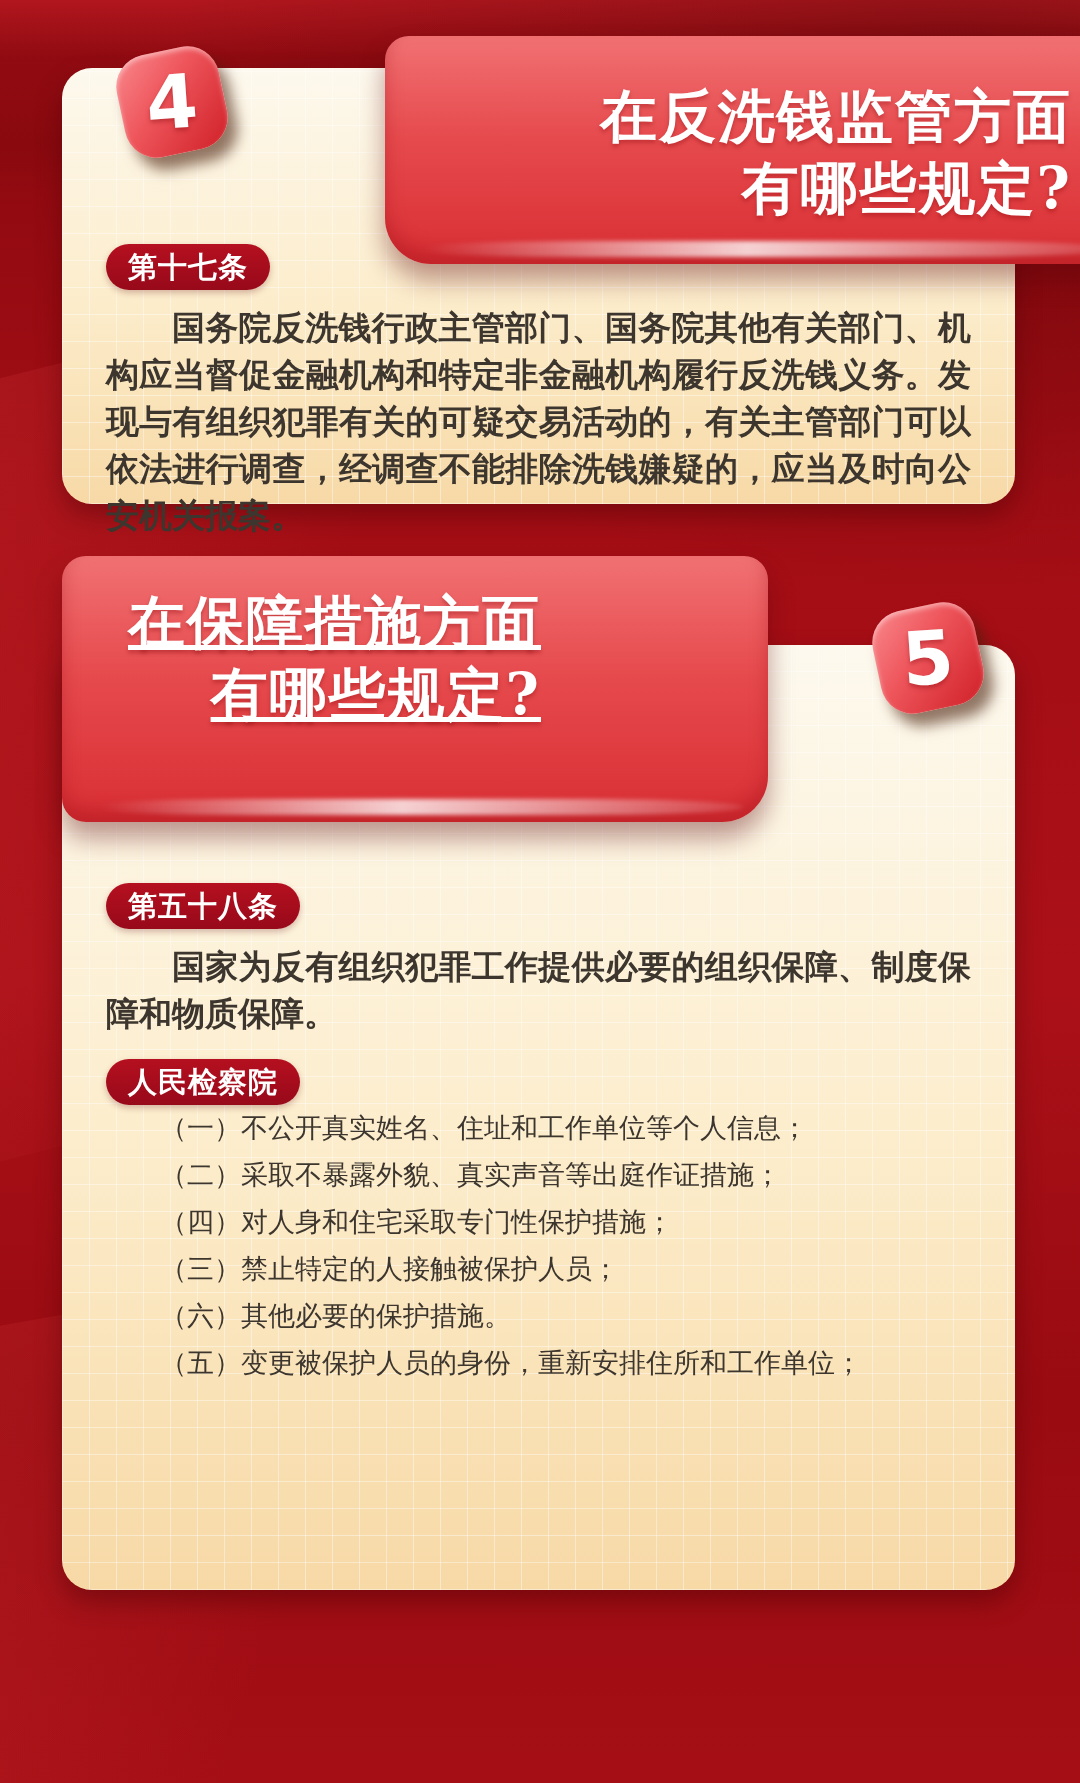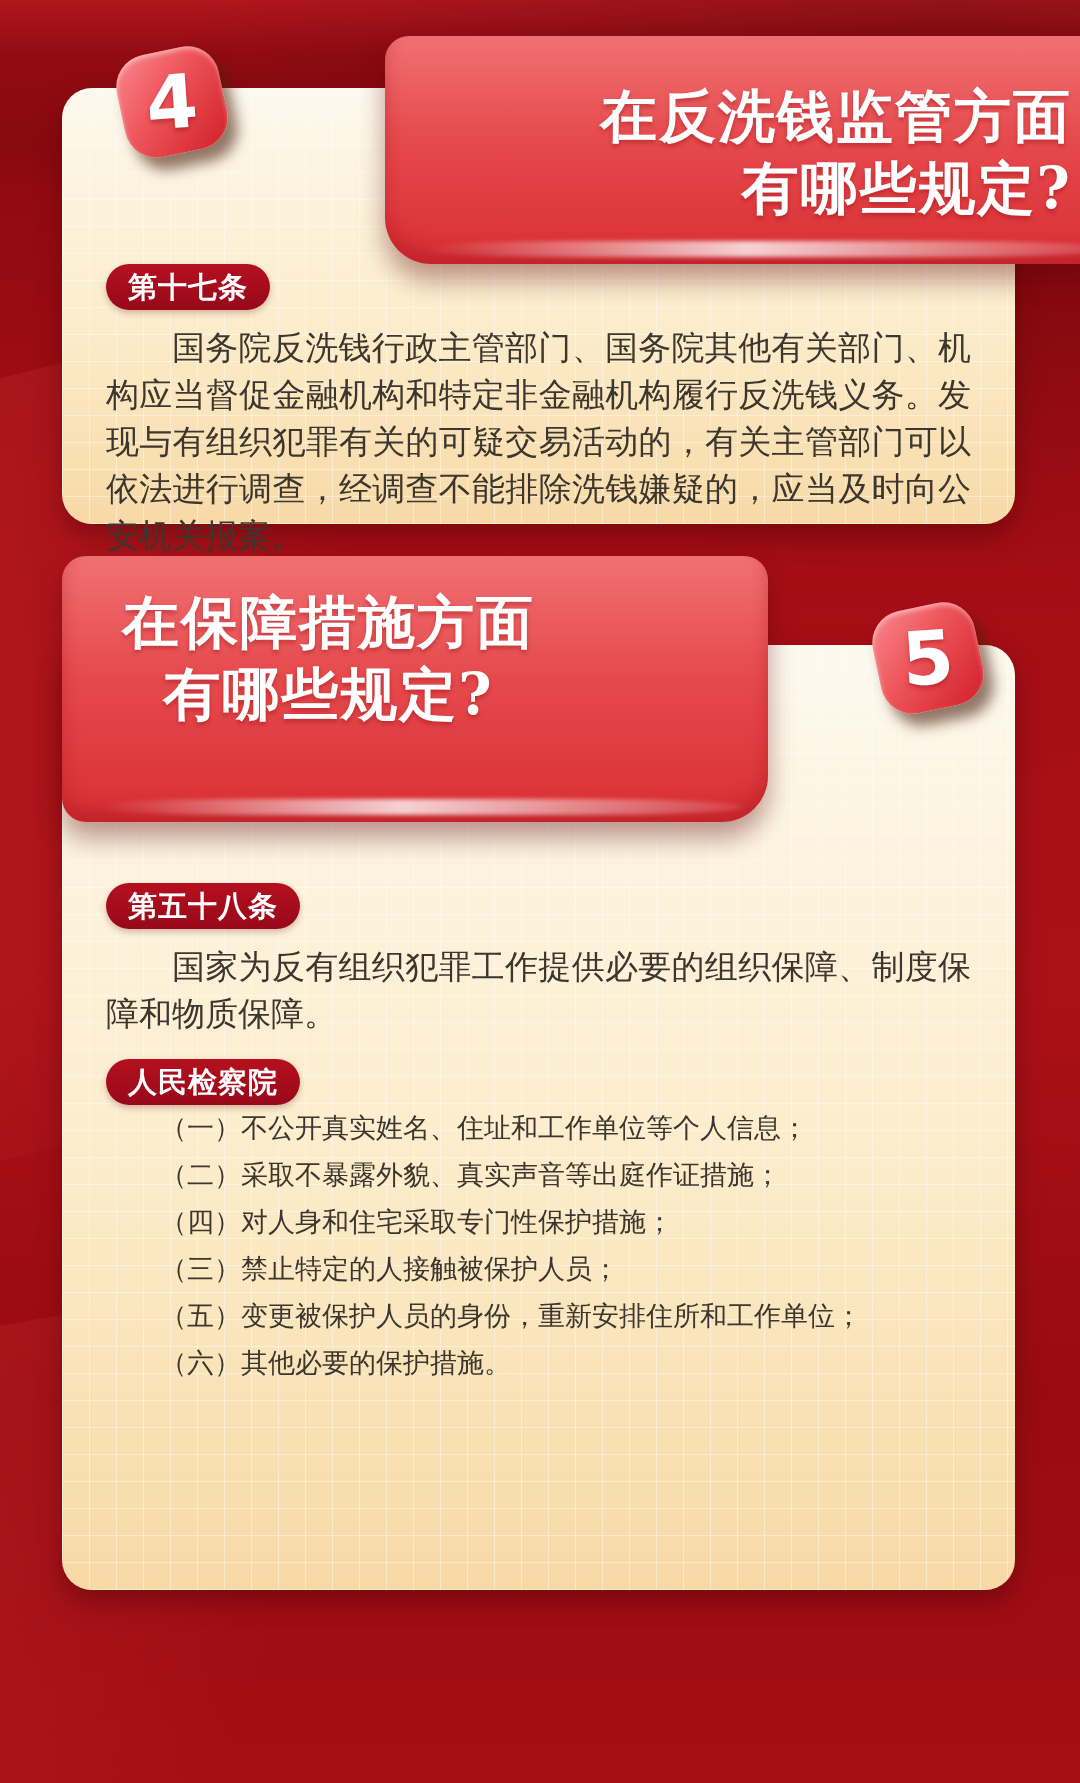--- a/index.html
+++ b/index.html
@@ -31,21 +31,21 @@
   
   .card{
     position:absolute;left:62px;width:953px;
     border-radius:30px;
     background-image:
       repeating-linear-gradient(0deg, rgba(255,255,255,.40) 0 1px, transparent 1px 27px),
       repeating-linear-gradient(90deg, rgba(255,255,255,.40) 0 1px, transparent 1px 27px),
       linear-gradient(180deg,#fdf9ee 0%,#fcecca 55%,#f7d9a6 100%);
     box-shadow:0 12px 26px rgba(60,0,5,.38);
   }
-  .card-1{top:88px;height:436px;}
+  .card-1{top:68px;height:436px;}
   .card-2{top:645px;height:945px;}
   .card-inner{position:relative;box-sizing:border-box;height:100%;}
   .card-1 .card-inner{padding:176px 44px 0 44px;}
   .card-2 .card-inner{padding:238px 44px 12px 44px;}
 
   
   .ribbon{
     position:absolute;
     background:linear-gradient(180deg,#f17173 0%,#e64a4d 45%,#d92f34 100%);
     box-shadow:0 16px 26px rgba(90,5,10,.40), inset 0 -12px 18px rgba(150,12,20,.35);
@@ -59,21 +59,21 @@
   }
   .ribbon-1{left:385px;top:36px;width:753px;height:228px;border-radius:24px 0 0 46px;}
   .ribbon-2{left:62px;top:556px;width:706px;height:266px;border-radius:24px 24px 46px 24px;}
   .ribbon-title{
     position:absolute;color:#ffffff;
     font-family:"DejaVu Serif","Liberation Serif",serif;
     font-weight:700;font-size:57px;line-height:72px;letter-spacing:2px;
     text-shadow:0 3px 4px rgba(130,0,5,.35);
   }
   .ribbon-1 .ribbon-title{top:44px;right:66px;text-align:right;}
-  .ribbon-2 .ribbon-title{top:30px;left:60px;text-align:center;}
+  .ribbon-2 .ribbon-title{top:30px;left:66px;text-align:right;text-decoration:underline;}
 
   
   .num-badge{
     position:absolute;width:104px;height:104px;z-index:4;
     border-radius:32px;
     background:linear-gradient(135deg,#f9898d 0%,#ee565c 42%,#d01f27 100%);
     box-shadow:7px 14px 14px rgba(73,31,11,.60), inset 0 3px 5px rgba(255,255,255,.45);
     transform:rotate(-12deg);
     display:flex;align-items:center;justify-content:center;
   }
@@ -96,21 +96,21 @@
     box-shadow:0 3px 6px rgba(90,5,10,.25);
   }
   .tag-row{margin:0;}
   .card-2 .tag-row-2{margin-top:22px;}
 
   
   .law-text{
     margin:14px 0 0 0;
     color:#3c362e;font-size:33px;line-height:47px;
     text-align:justify;text-indent:2em;
-    font-weight:400;
+    font-weight:700;
   }
   .law-list{margin:0;padding:0;list-style:none;}
   .law-list li{
     color:#3c362e;font-size:27px;line-height:47px;
     text-indent:2em;font-weight:500;
   }
 
   
   .footer-note{
     position:absolute;left:300px;right:40px;top:1628px;
@@ -156,22 +156,22 @@
 
       <div class="tag-row tag-row-2">
         <span class="article-tag">人民检察院</span>
       </div>
 
       <ul class="law-list">
         <li>（一）不公开真实姓名、住址和工作单位等个人信息；</li>
         <li>（二）采取不暴露外貌、真实声音等出庭作证措施；</li>
         <li>（四）对人身和住宅采取专门性保护措施；</li>
         <li>（三）禁止特定的人接触被保护人员；</li>
+        <li>（六）其他必要的保护措施。</li>
         <li>（五）变更被保护人员的身份，重新安排住所和工作单位；</li>
-        <li>（六）其他必要的保护措施。</li>
       </ul>
     </div>
   </div>
 
   <div class="ribbon ribbon-2">
     <div class="ribbon-title">
       <div>在保障措施方面</div>
       <div>有哪些规定?</div>
     </div>
   </div>

